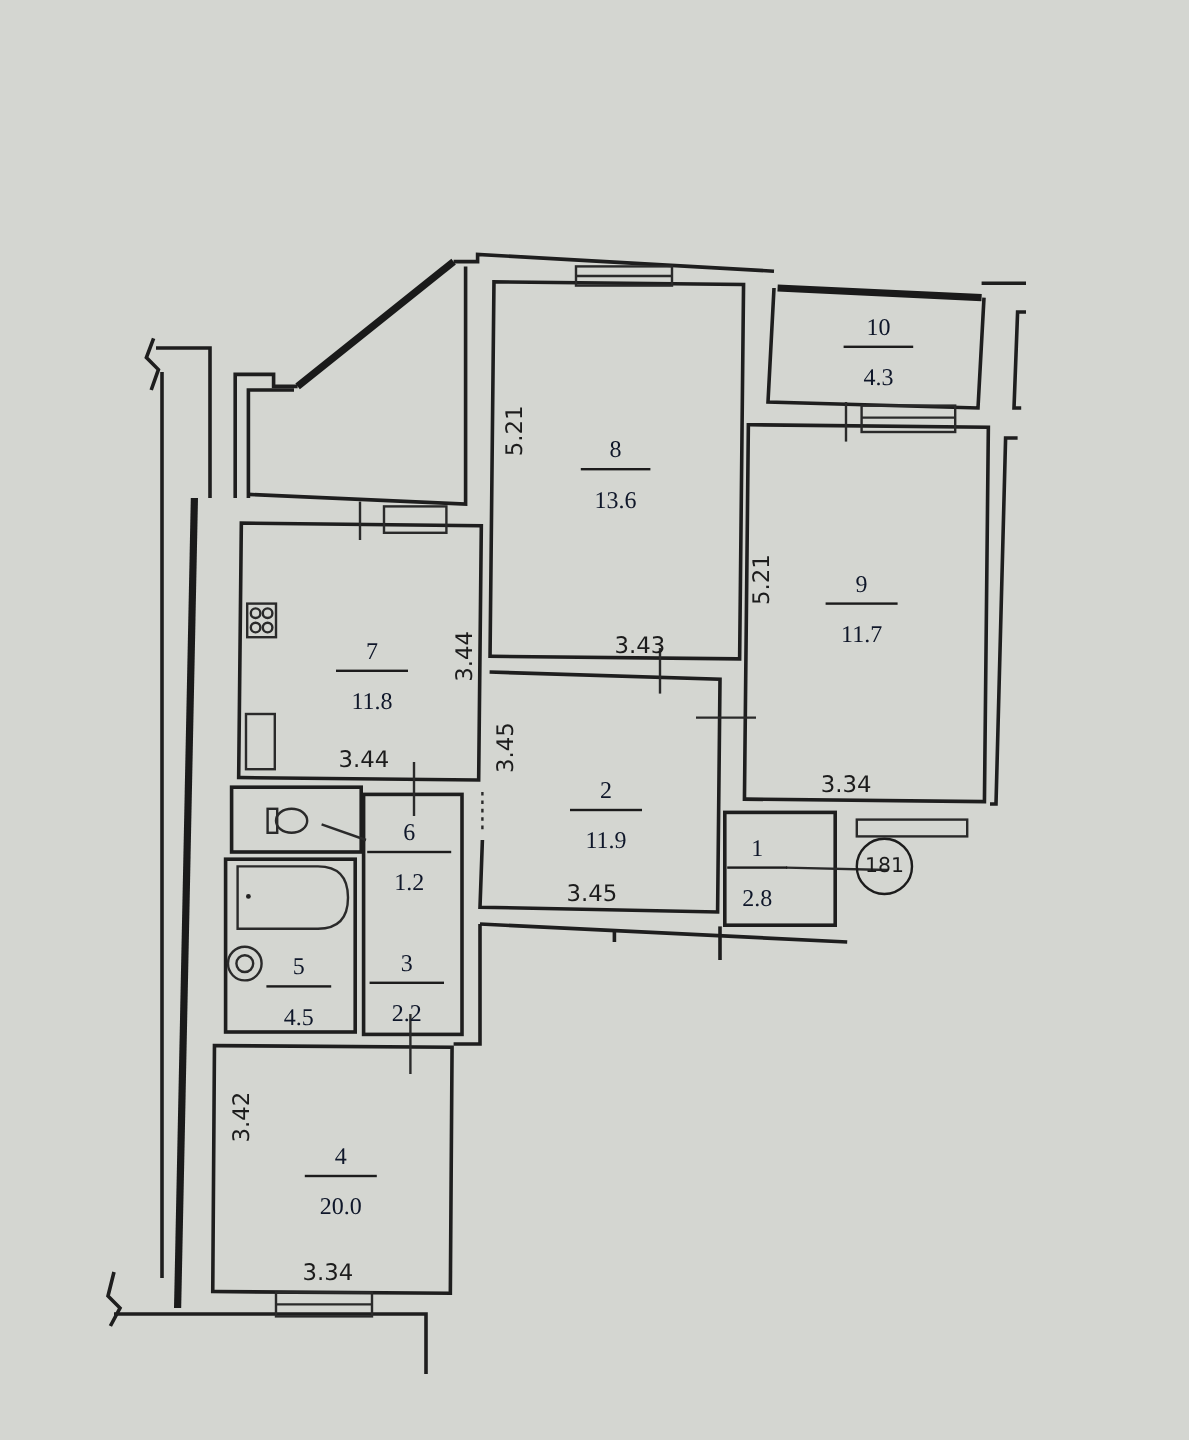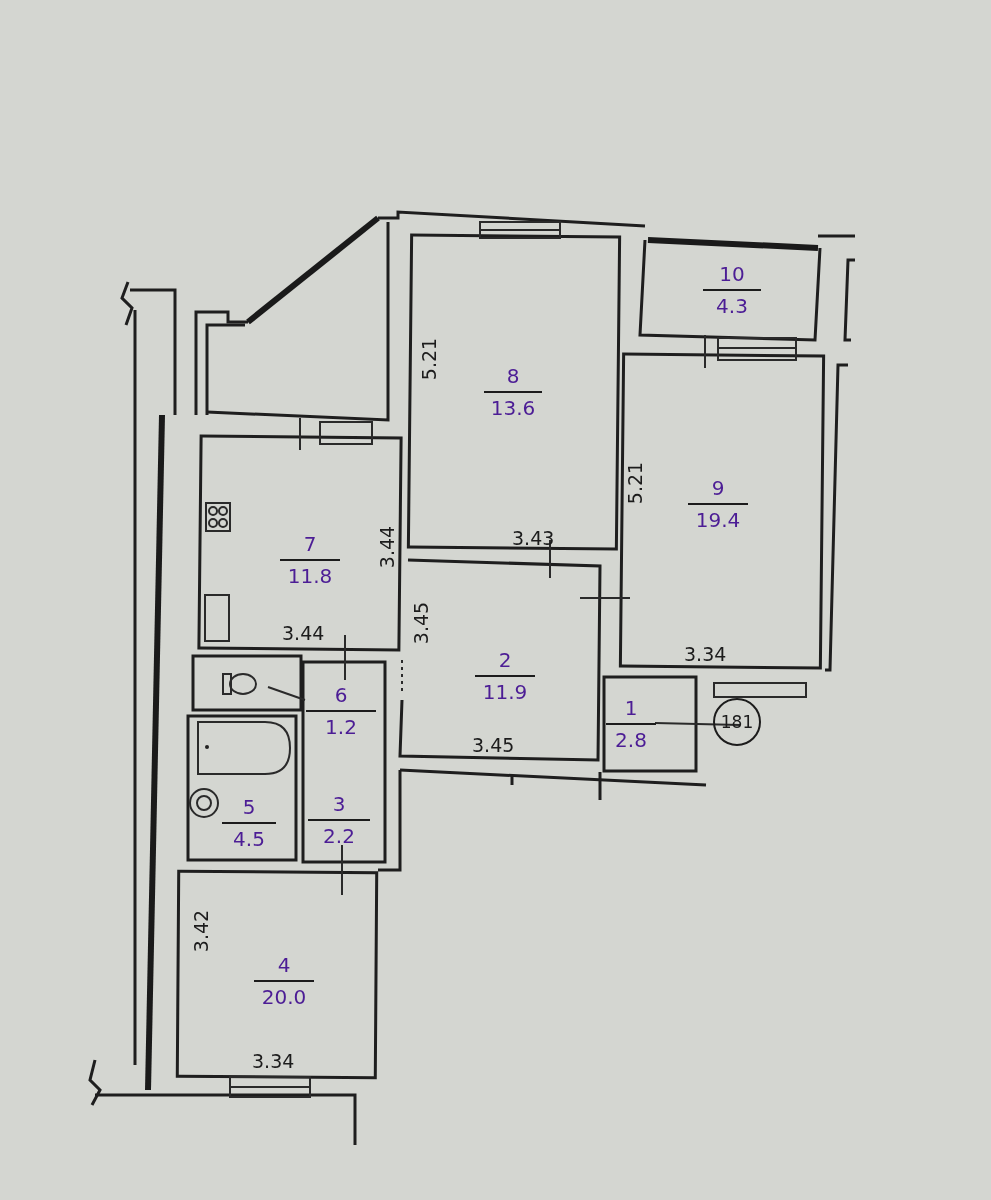--- a/index.html
+++ b/index.html
@@ -1,23 +1,23 @@
 <!DOCTYPE html>
 <html><head>
 <meta charset="utf-8">
 <style>
   html, body { margin:0; padding:0; }
   body { width:991px; height:1200px; background:#d4d6d1; overflow:hidden; position:relative; font-family:"DejaVu Sans", sans-serif; }
   #plan { position:absolute; left:0; top:0; width:991px; height:1200px; }
   .wall { fill:none; stroke:#1e1e1e; stroke-width:3; stroke-linejoin:miter; }
   .thin { fill:none; stroke:#2a2a2a; stroke-width:2; }
   .thick { fill:none; stroke:#1a1a1a; stroke-width:6; }
-  .room { position:absolute; text-align:center; color:#4c1d95; font-size:20px; }
+  .room { position:absolute; text-align:center; color:#0f172a; font-size:20px;font-family:Liberation Serif, serif; }
   .room .num { display:block; padding-bottom:3px; border-bottom:2px solid #1c1c1c; }
-  .room .area { display:block; padding-top:3px; }
+  .room .area { display:block; padding-top:3px;margin-top:11px; }
   .dim { position:absolute; color:#1c1c1c; font-size:19px; }
   .vert { transform:rotate(-90deg); transform-origin:center; }
   .circle-mark { position:absolute; width:44px; height:44px; border:2px solid #1c1c1c; border-radius:50%; font-size:17px; display:flex; align-items:center; justify-content:center; color:#1c1c1c; }
 </style>
 </head>
 <body>
 
 <svg id="plan" viewBox="0 0 991 1200">
 
   <g>
@@ -104,21 +104,21 @@
 <div class="room" style="left:703px;top:262px;width:58px;">
   <span class="num">10</span>
   <span class="area">4.3</span>
 </div>
 <div class="room" style="left:484px;top:364px;width:58px;">
   <span class="num">8</span>
   <span class="area">13.6</span>
 </div>
 <div class="room" style="left:688px;top:476px;width:60px;">
   <span class="num">9</span>
-  <span class="area">19.4</span>
+  <span class="area">11.7</span>
 </div>
 <div class="room" style="left:280px;top:532px;width:60px;">
 
   <span class="num" id="r7n">7</span>
 
   <span class="area" id="r7a">11.8</span>
 </div>
 <div class="room" style="left:475px;top:648px;width:60px;">
   <span class="num">2</span>
   <span class="area">11.9</span>

